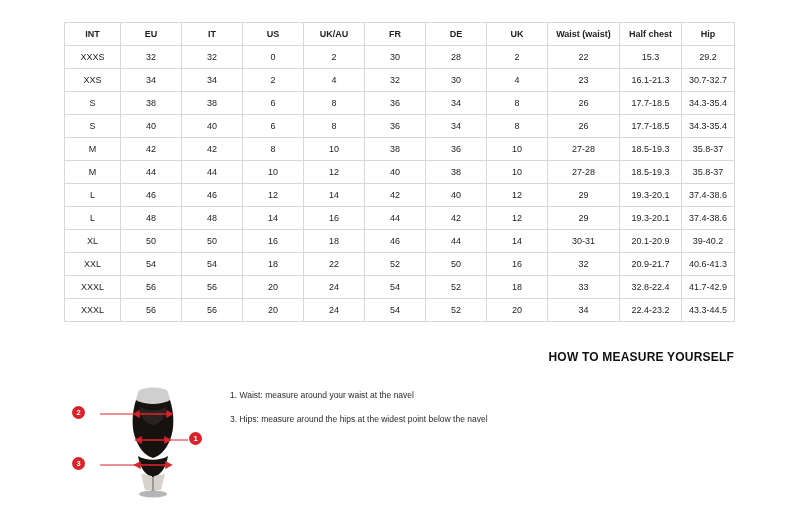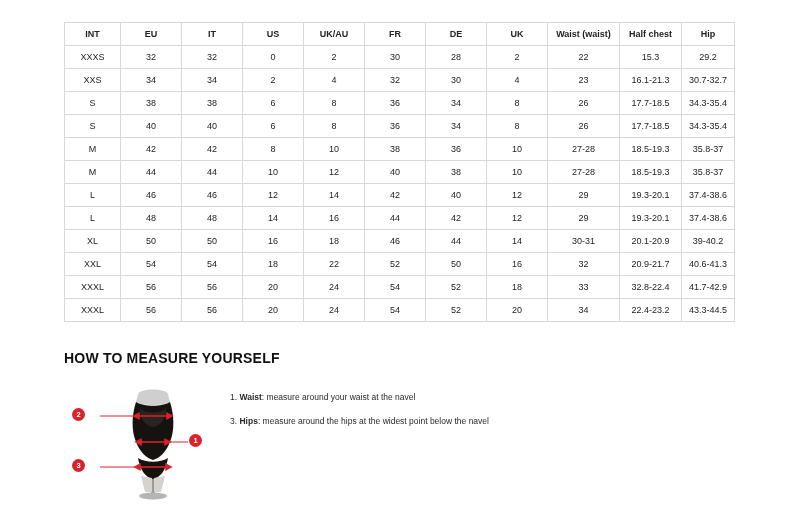--- a/index.html
+++ b/index.html
@@ -63,25 +63,26 @@
   col.c10 { width: 53px; }
 
   
   .measure-section {
     position: absolute;
     left: 64px;
     top: 350px;
     width: 670px;
   }
   .measure-title {
-    font-size: 14px;
+    font-size: 12px;
     font-weight: bold;
     letter-spacing: 0.2px;
     color: #111111;
     margin-bottom: 14px;
+    text-align: right;
   }
   .measure-body {
     position: relative;
     display: flex;
     align-items: flex-start;
   }
   .figure-box {
     position: relative;
     width: 110px;
     height: 120px;
@@ -91,21 +92,21 @@
   .notes {
     margin-left: 20px;
     padding-top: 12px;
   }
   .note {
     font-size: 8.5px;
     color: #2a2a2a;
     margin-bottom: 14px;
     line-height: 1.2;
   }
-  .note b { font-weight: bold; text-align: center; }
+  .note b { font-weight: normal; text-align: center; }
 
   
   .mannequin {
     position: absolute;
     left: 0; top: 0;
   }
   .badge {
     position: absolute;
     width: 13px;
     height: 13px;

